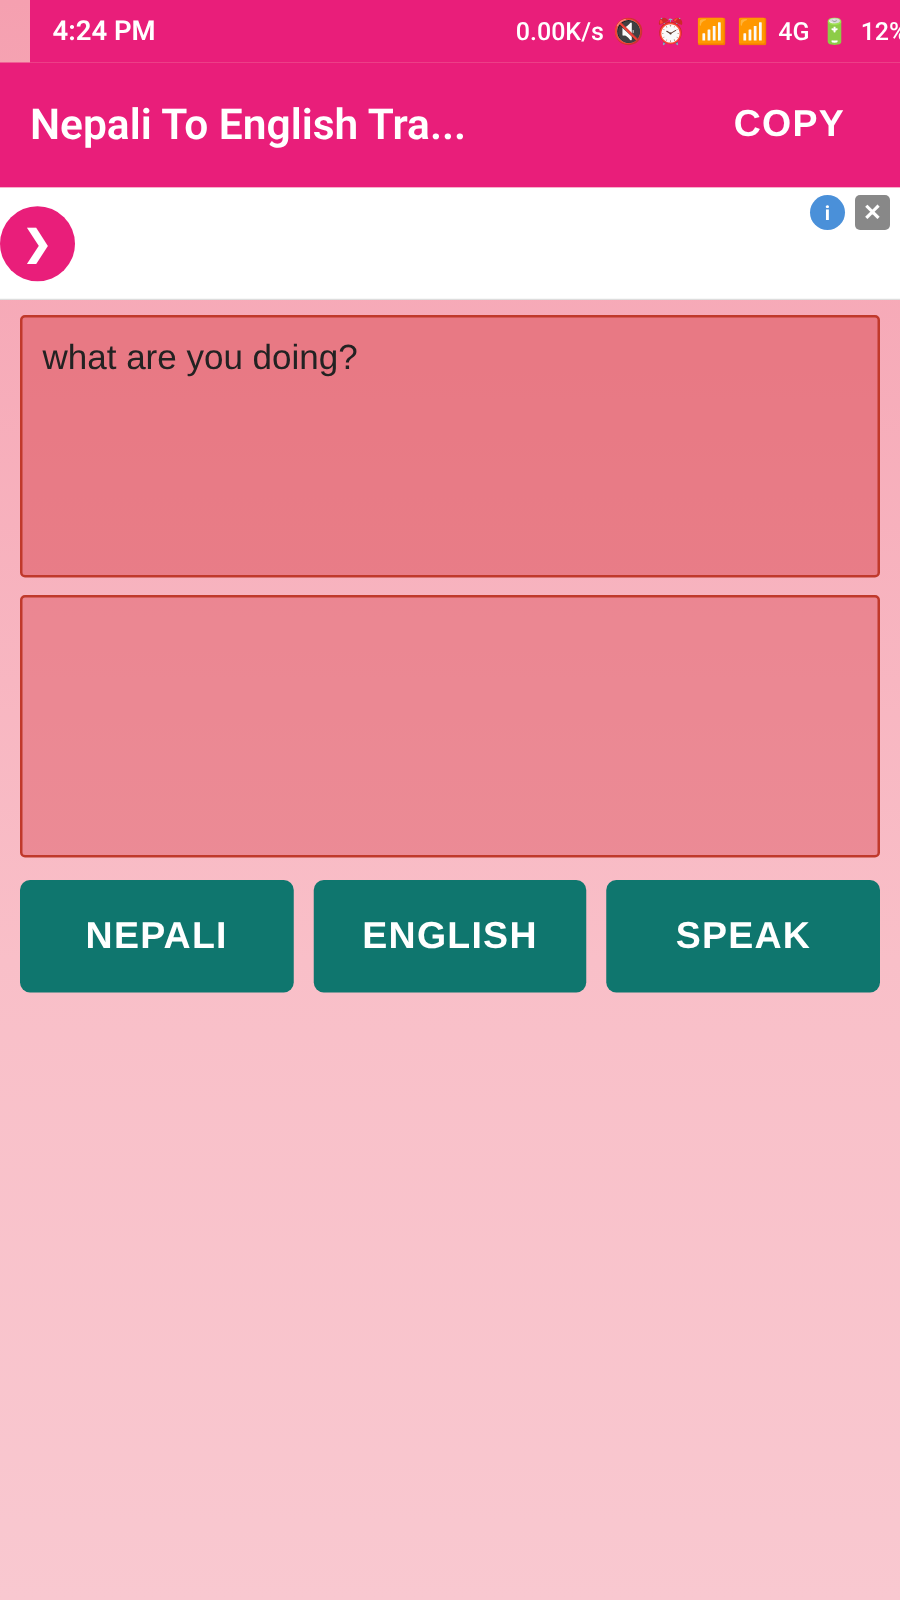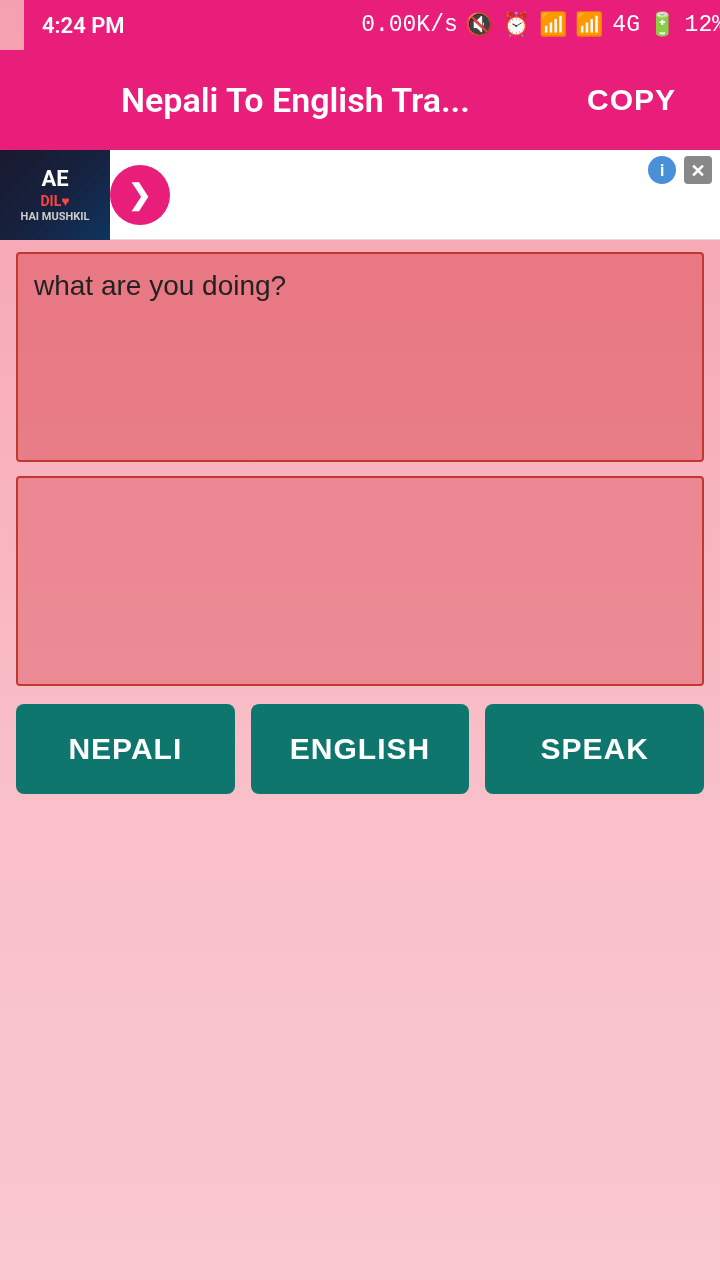--- a/index.html
+++ b/index.html
@@ -27,38 +27,37 @@
       font-weight: 500;
       margin-left: 24px;
     }
     .status-left { font-size: 22px; font-weight: 600; }
     .status-right {
       display: flex;
       align-items: center;
       gap: 8px;
       font-size: 20px;
     }
-    .status-right span { font-size: 23px; font-family: Liberation Mono, monospace; }
+    .status-right span { font-size: 20px; }
 
     
     .toolbar {
       width: 100%;
       height: 100px;
       background: #e91e7a;
       display: flex;
       align-items: center;
       padding: 0 24px;
       gap: 0;
     }
     .toolbar-title {
       color: white;
       font-size: 34px;
       font-weight: 600;
       flex: 1;
-      text-align: center;
     }
     .toolbar-btn {
       color: white;
       font-size: 30px;
       font-weight: 700;
       background: none;
       border: none;
       cursor: pointer;
       padding: 10px 20px;
       letter-spacing: 1px;
@@ -223,27 +222,20 @@
     <span>12%</span>
   </div>
 </div>
 
 <div class="toolbar">
   <span class="toolbar-title">Nepali To English Tra...</span>
   <button class="toolbar-btn">COPY</button>
 </div>
 
 <div class="ad-banner">
-  <div class="ad-image">
-    <div class="ad-image-text">
-      <div class="ae">AE</div>
-      <div class="dil">DIL♥</div>
-      <div style="color:#ccc;font-size:11px;">HAI MUSHKIL</div>
-    </div>
-  </div>
   <div class="ad-arrow">
     <span class="ad-arrow-inner">❯</span>
   </div>
   <div class="ad-info-btn">i</div>
   <div class="ad-close-btn">✕</div>
 </div>
 
 <div class="main-content">
 
   <textarea class="text-box" placeholder="Enter text here..." style="">what are you doing?</textarea>

